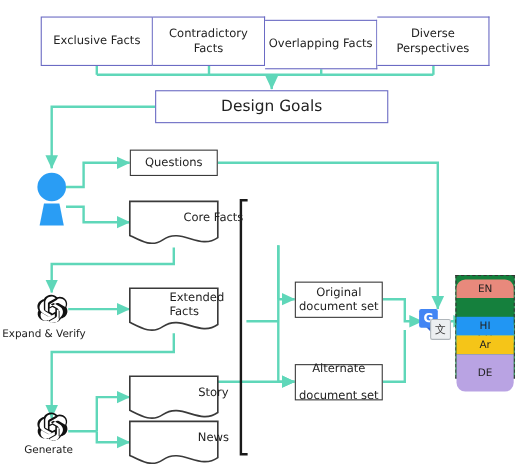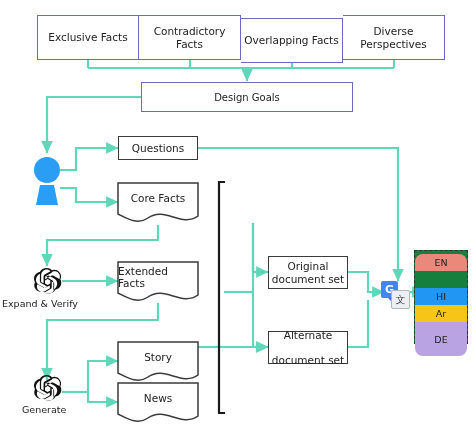--- a/index.html
+++ b/index.html
@@ -8,26 +8,26 @@
 
   .svg-layer{position:absolute;left:0;top:0;width:474px;height:426px;}
 
   .node{position:absolute;box-sizing:border-box;display:flex;align-items:center;
         justify-content:center;text-align:center;color:#222;background:#fff;}
 
   
   .topbox{border:1.6px solid #6b6bc4;font-size:10.5px;line-height:1.15;}
   .topbox.mid{border-left:0;}
 
-  .goalbox{border:1.6px solid #6b6bc4;font-size:10px;}
+  .goalbox{border:1.6px solid #6b6bc4;font-size:14px;}
 
   .plainbox{border:1.5px solid #3a3a3a;font-size:10.5px;line-height:1.2;}
 
   
-  .doc{position:absolute;}
+  .doc{position:absolute;margin-left:36px;}
   .doc .doclabel{position:absolute;left:0;top:0;width:100%;height:100%;
       display:flex;align-items:center;justify-content:center;font-size:10.5px;color:#222;}
 
   .caption{position:absolute;font-size:9.5px;color:#222;white-space:nowrap;}
 
   
   .langwrap{position:absolute;border:1.5px dashed #333;background:#15803d;}
   .lang{position:absolute;left:0;width:100%;display:flex;align-items:center;
         justify-content:center;font-size:9.5px;color:#222;}
 

